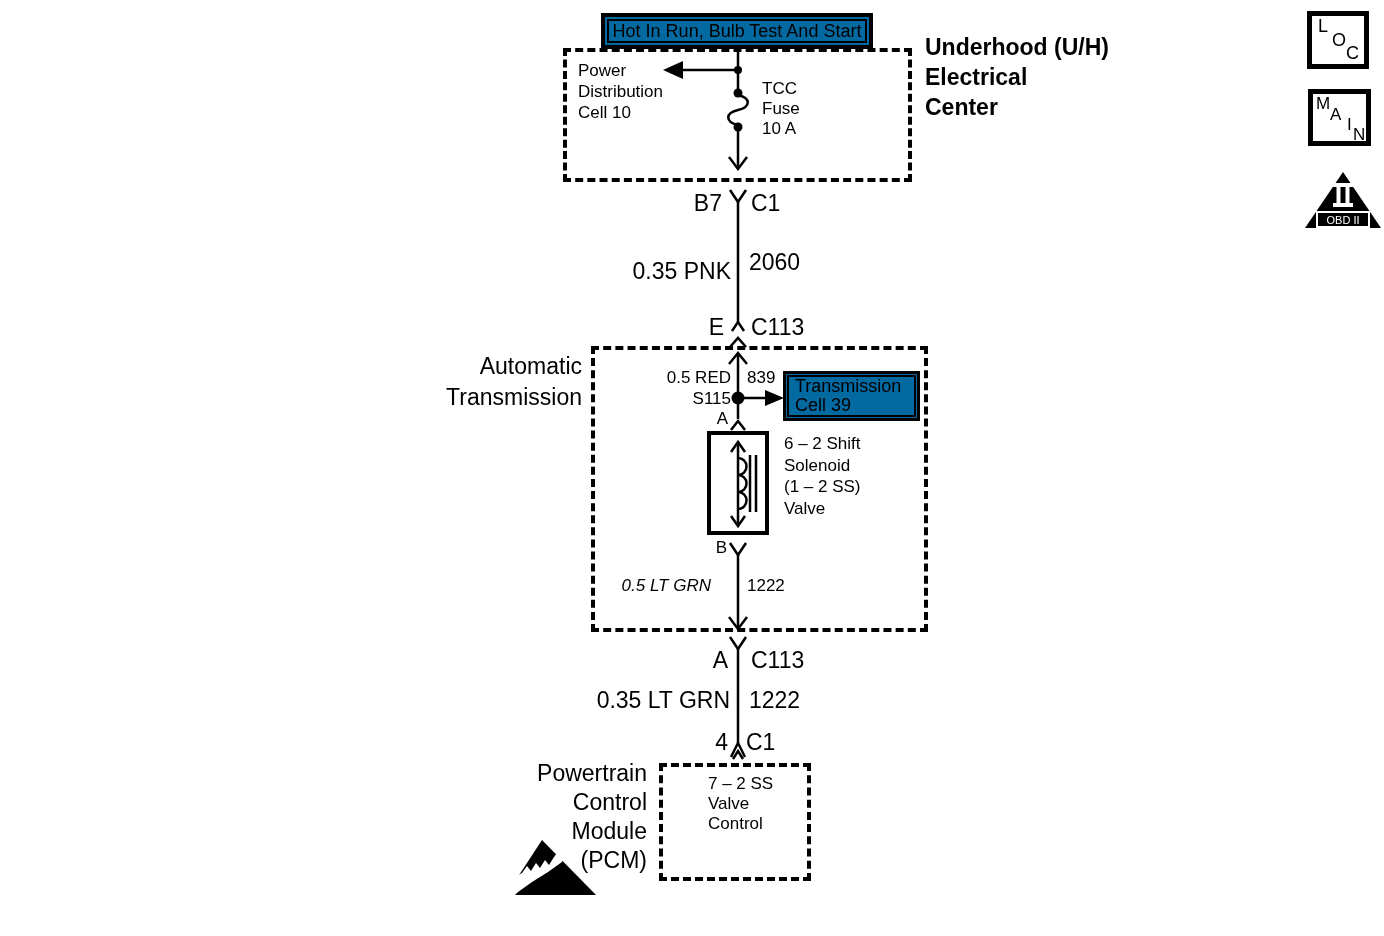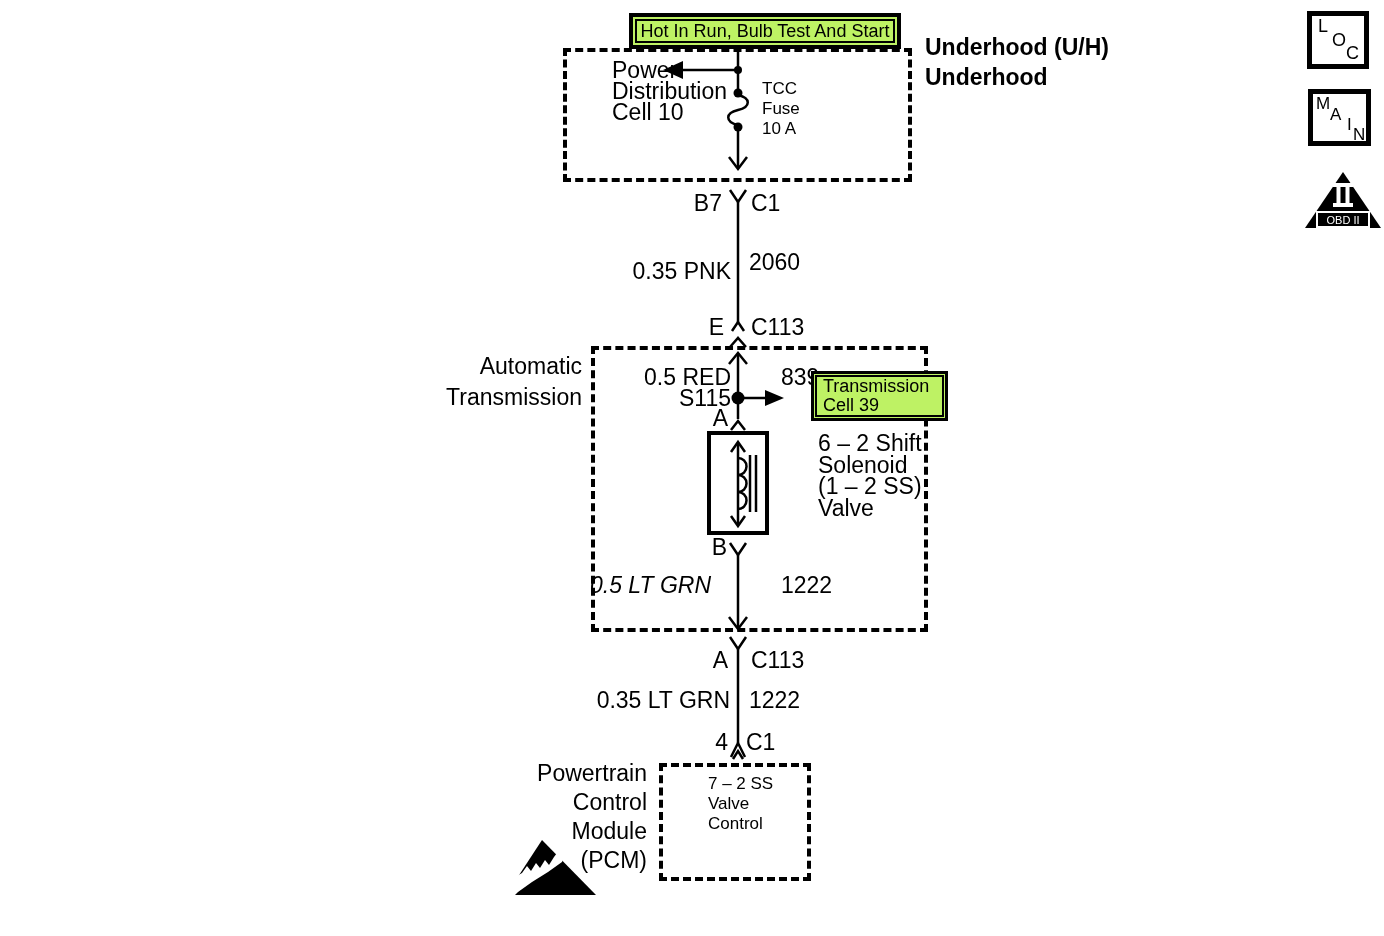--- a/index.html
+++ b/index.html
@@ -2,25 +2,25 @@
 <html><head>
 <meta charset="utf-8">
 <style>
   html,body{margin:0;padding:0;}
   body{
     width:1384px;height:936px;position:relative;background:#fff;color:#000;
     font-family:"Liberation Sans","DejaVu Sans",sans-serif;overflow:hidden;
   }
   .abs{position:absolute;}
   .lg{font-size:23px;line-height:30px;white-space:nowrap;}
-  .sm{font-size:23px;line-height:21px;white-space:nowrap;margin-left:34px;}
+  .sm{font-size:17px;line-height:21px;white-space:nowrap;}
   .xs{font-size:17px;line-height:20px;white-space:nowrap;}
   .ra{text-align:right;}
   .dashed-box{border:4px dashed #000;box-sizing:border-box;background:transparent;}
-  .dbl-outer{border:4px solid #000;box-sizing:border-box;padding:2px;background:#bef264;margin-left:28px;}
+  .dbl-outer{border:4px solid #000;box-sizing:border-box;padding:2px;background:#0369a1;}
   .dbl-inner{border:2px solid #000;box-sizing:border-box;width:100%;height:100%;}
   .banner-text{font-size:18px;line-height:20px;text-align:center;white-space:nowrap;}
   .cell-text{font-size:18px;line-height:19px;padding:0 0 0 6px;white-space:nowrap;}
   .icon-box{border:5px solid #000;box-sizing:border-box;position:absolute;background:#fff;}
   .icon-letter{position:absolute;font-size:18px;line-height:18px;}
   .icon-letter2{position:absolute;font-size:17px;line-height:17px;}
   svg{display:block;}
 </style>
 </head>
 <body>
@@ -100,21 +100,22 @@
 <div class="abs dbl-outer" style="left:601px;top:13px;width:272px;height:36px;">
   <div class="dbl-inner">
     <div class="banner-text">Hot In Run, Bulb Test And Start</div>
   </div>
 </div>
 
 <div class="abs dashed-box" style="left:563px;top:48px;width:349px;height:134px;"></div>
 
 <div class="abs lg" style="left:925px;top:32px;font-weight:bold;">
   <div>Underhood (U/H)</div>
-  <div>Underhood</div>
+  <div>Electrical</div>
+  <div>Center</div>
 </div>
 
 <div class="abs sm" style="left:578px;top:60px;">
   <div>Power</div>
   <div>Distribution</div>
   <div>Cell 10</div>
 </div>
 
 <div class="abs xs" style="left:762px;top:79px;">
   <div>TCC</div>

